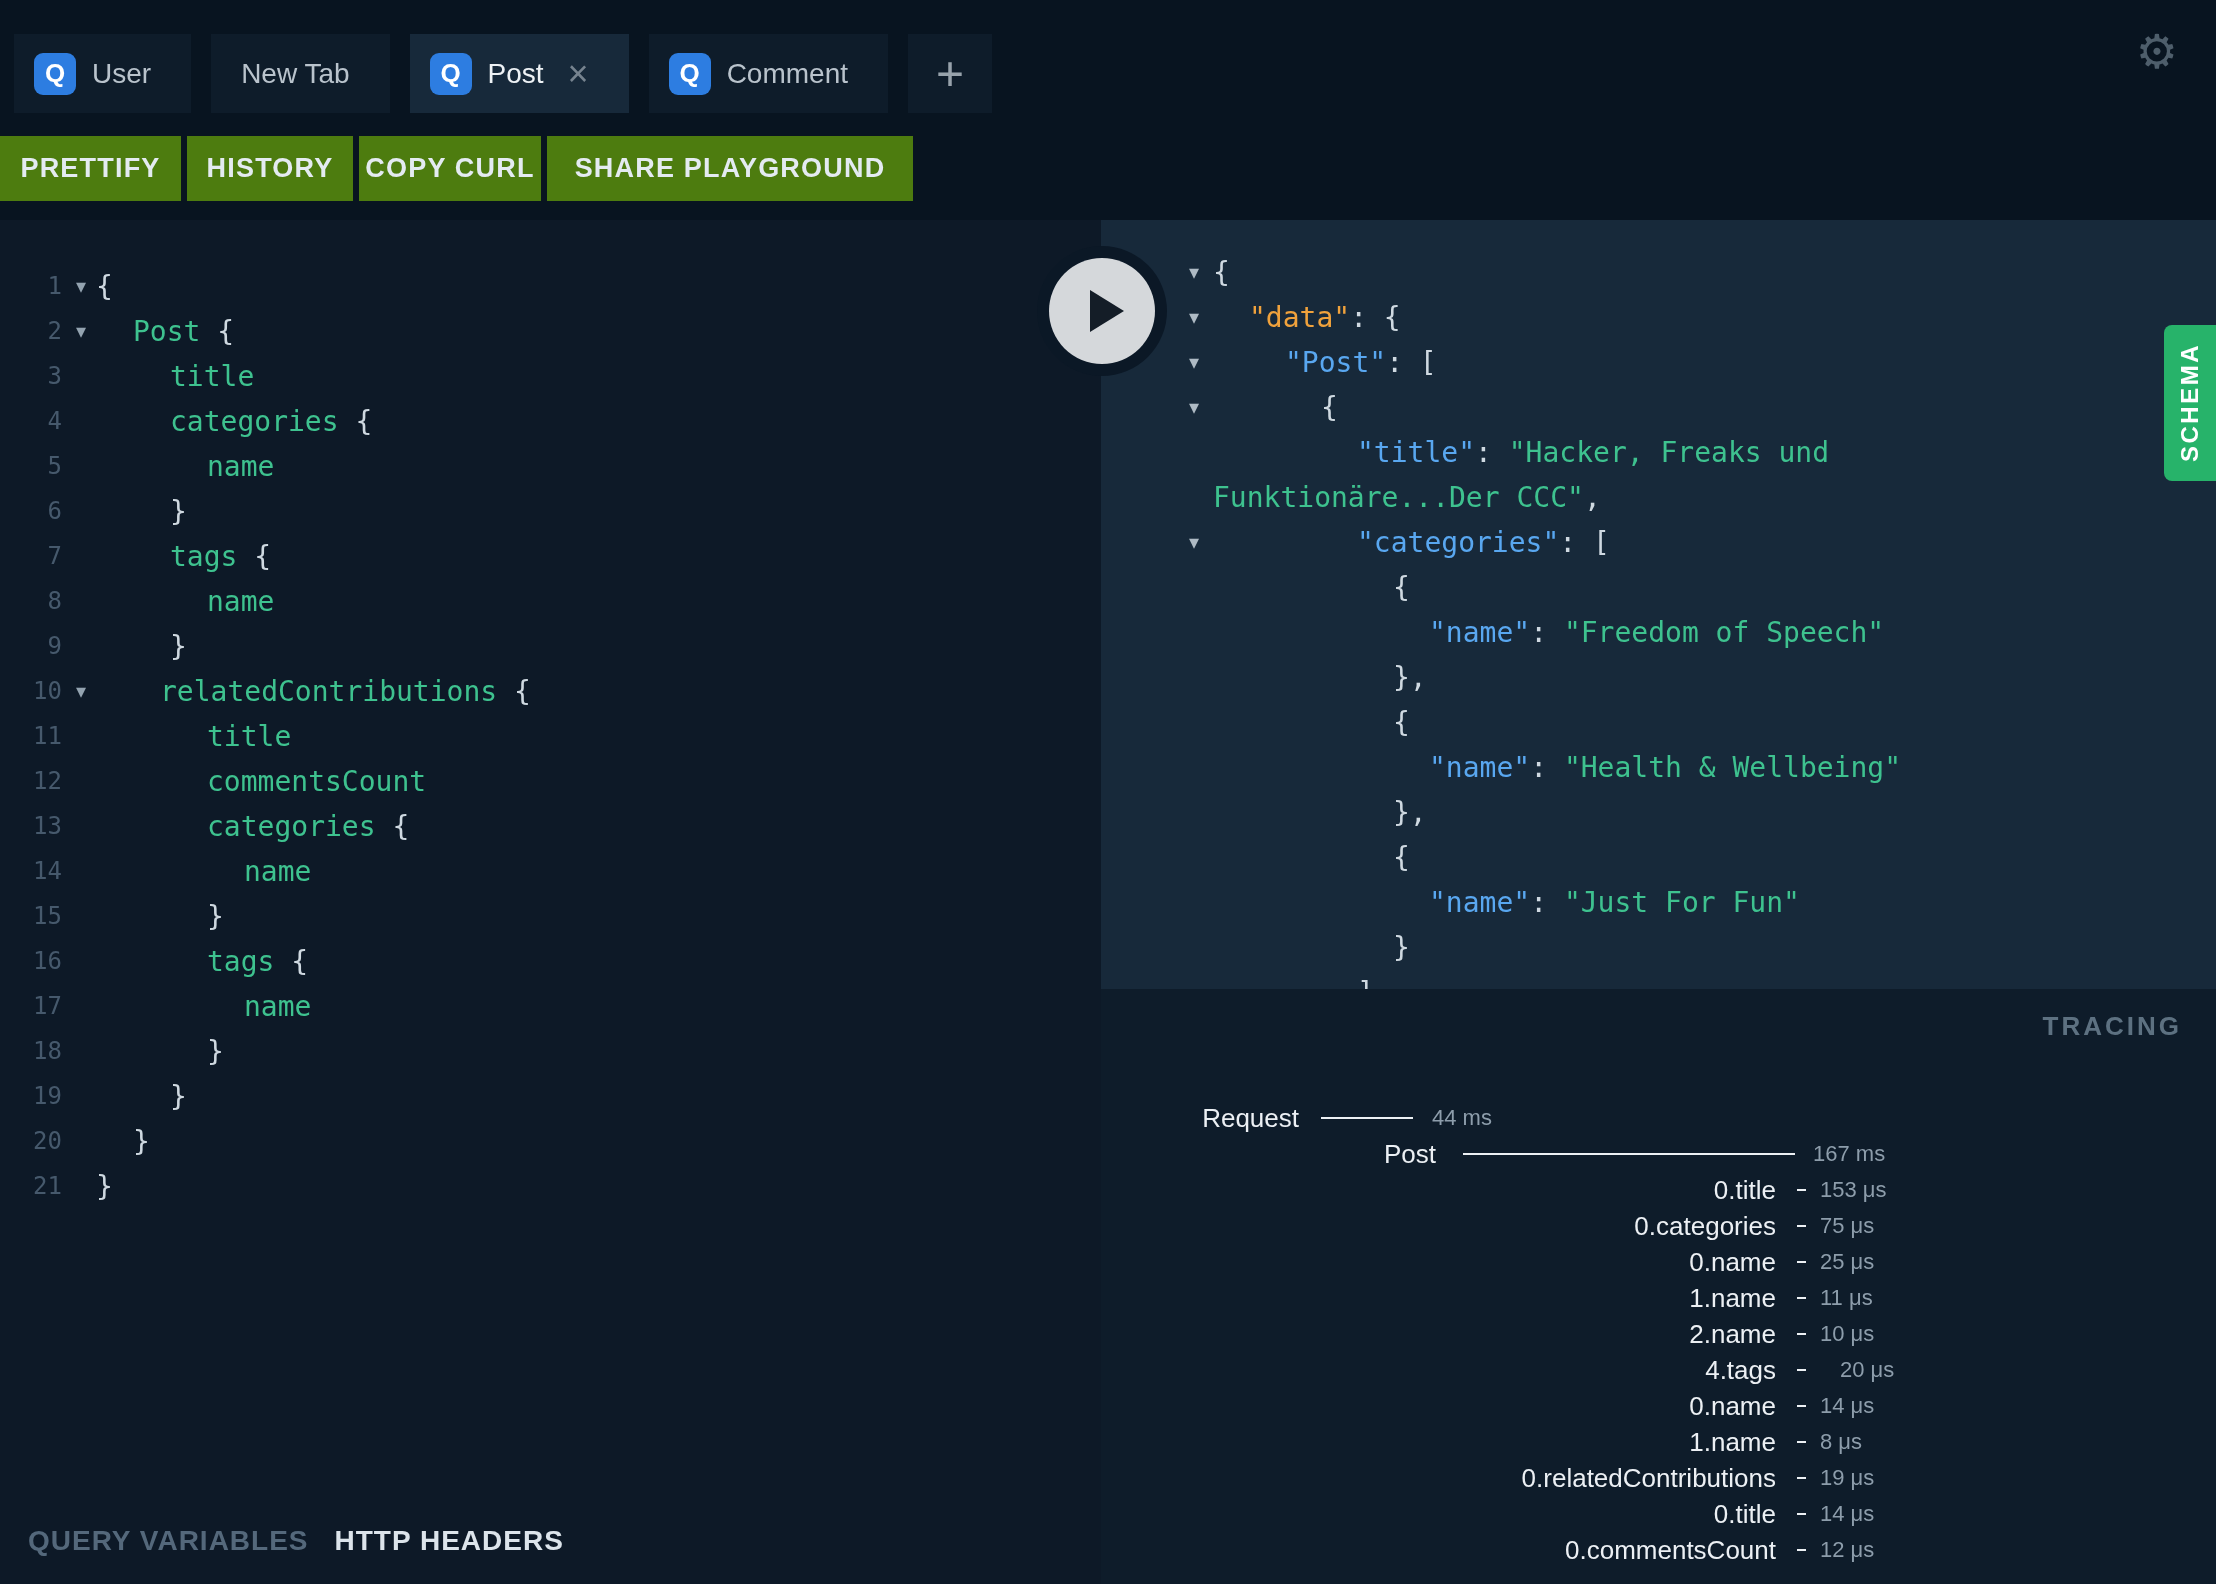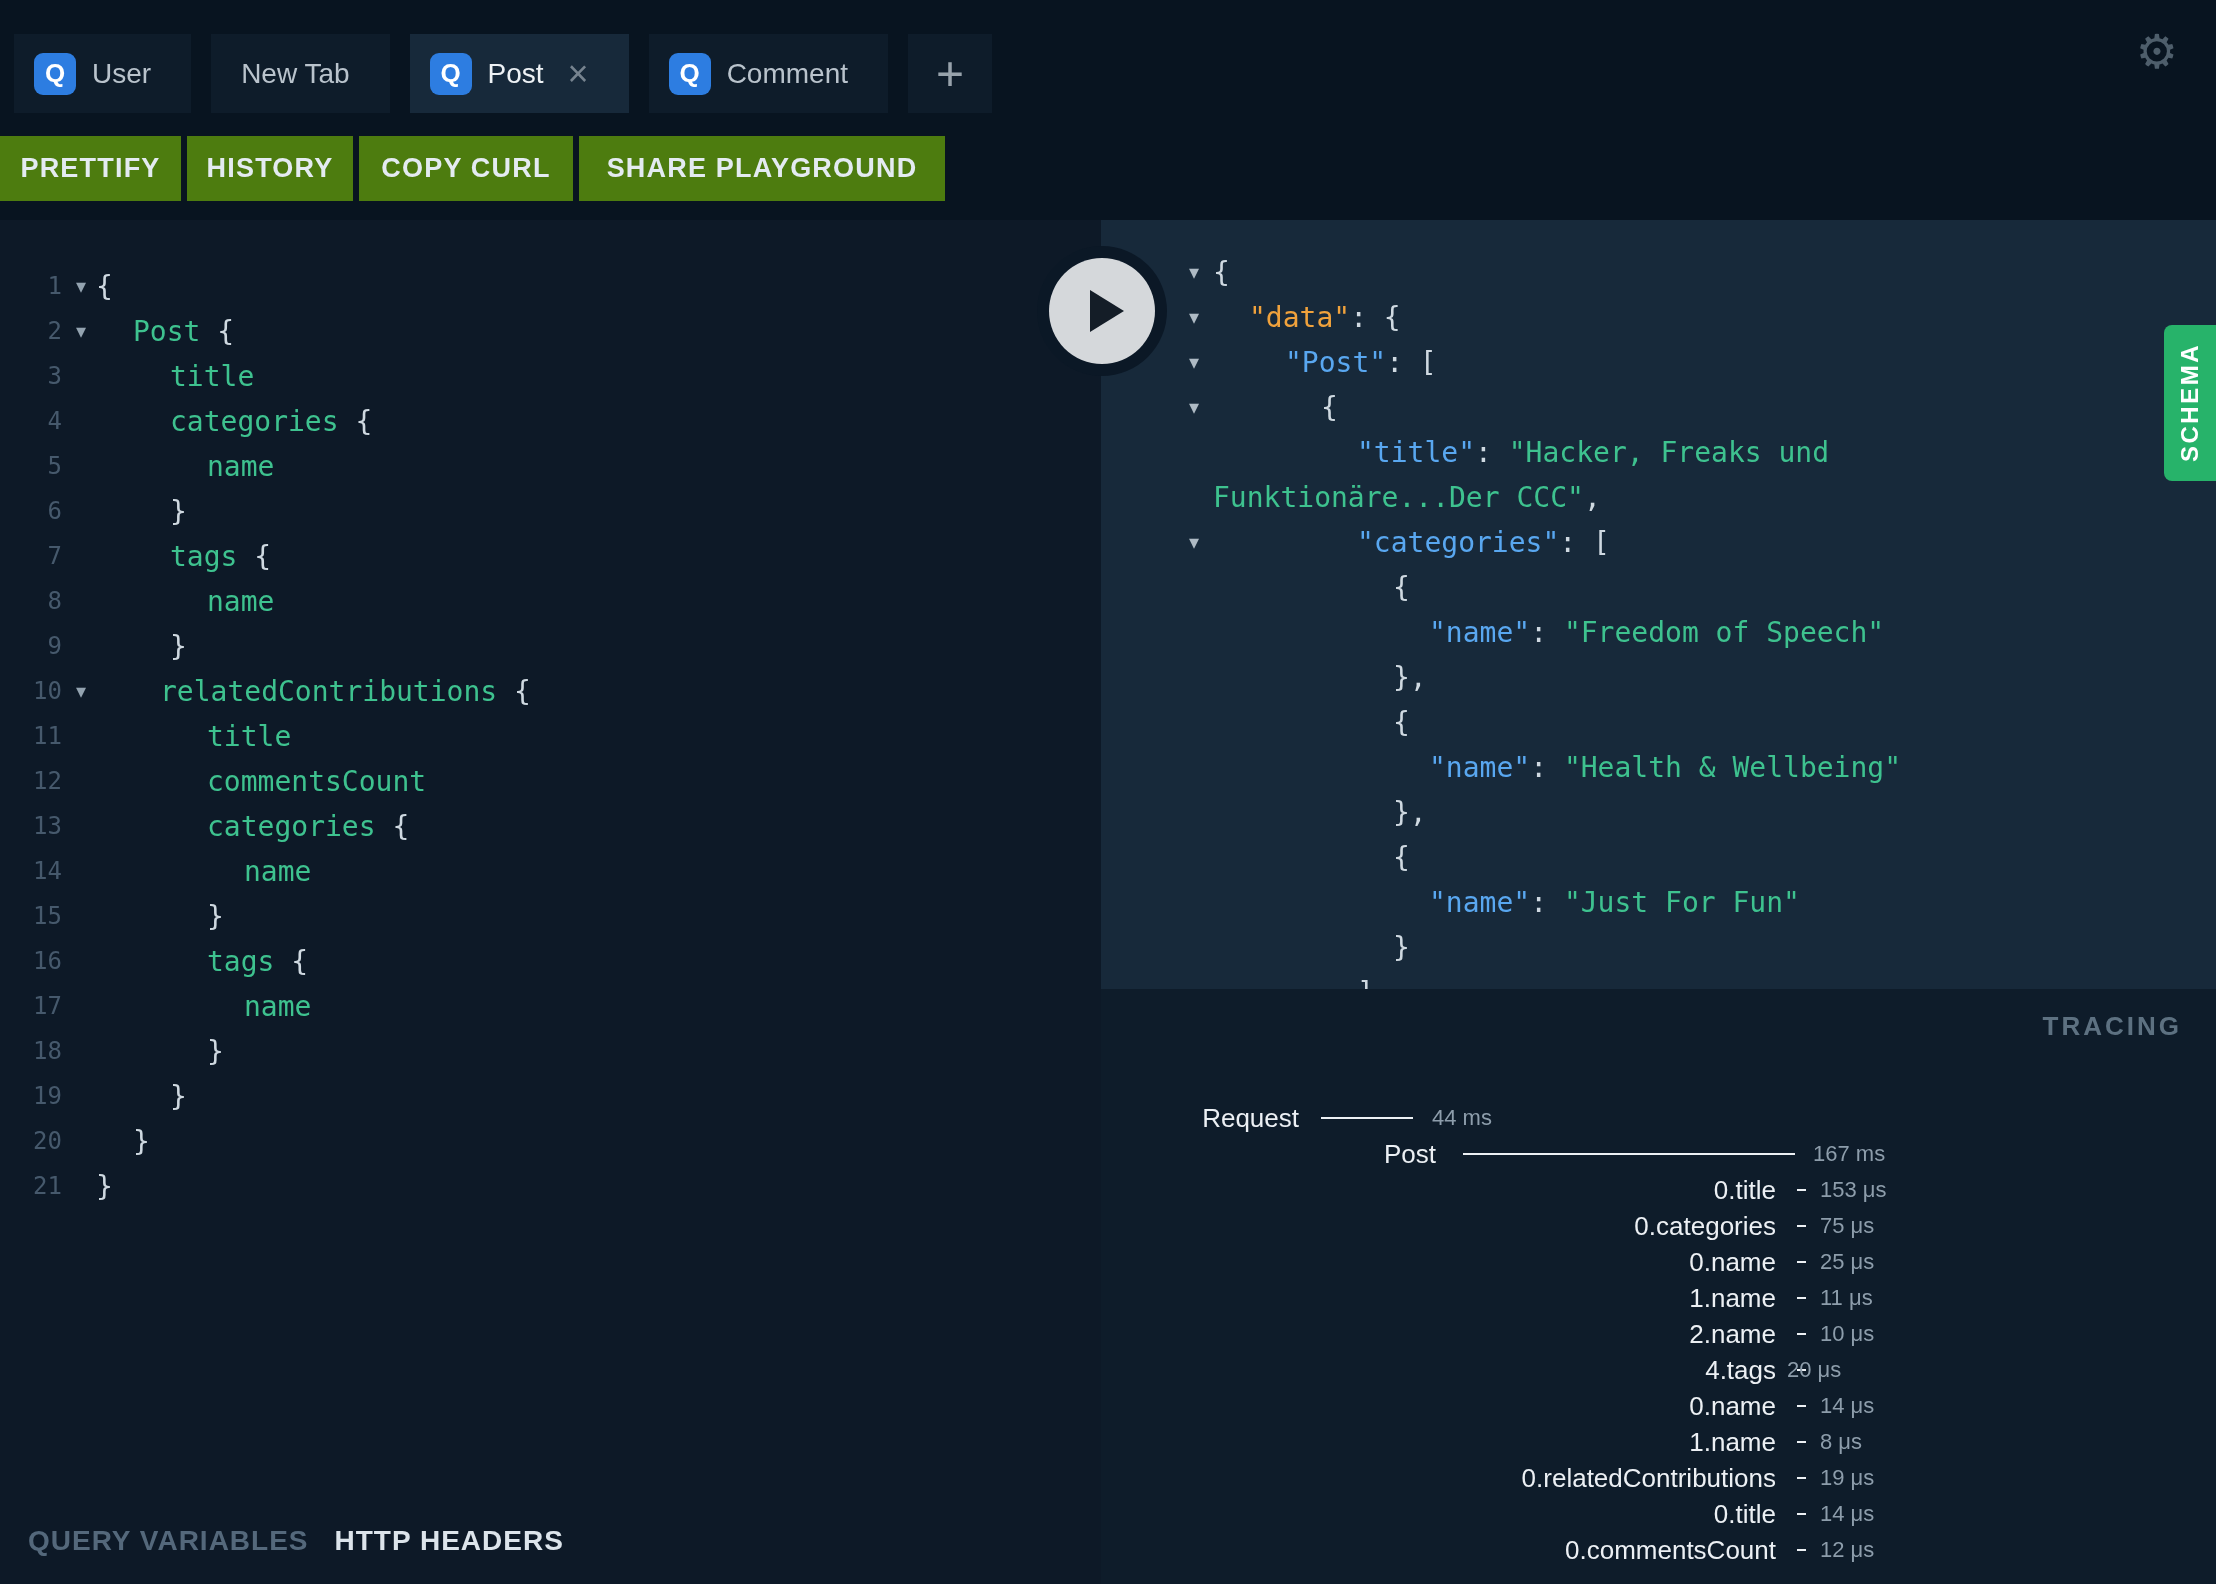--- a/index.html
+++ b/index.html
@@ -17,21 +17,21 @@
          font-size:26px;display:flex;align-items:center;justify-content:center;margin-right:16px;flex:0 0 auto}
   .tab-close{margin-left:24px;color:#76838f;font-size:36px;line-height:1}
   .tab-plus{display:flex;align-items:center;justify-content:center;background:#0e1c2a;width:84px;
             color:#97a2ab;font-size:48px;font-weight:400;cursor:pointer}
   .gear{position:absolute;top:28px;right:38px;font-size:47px;color:#4e5e6b;cursor:pointer;
         font-family:"DejaVu Sans",sans-serif;line-height:1}
   
   .toolbar{position:absolute;left:0;top:136px;width:2216px;height:65px;display:flex;gap:6px}
   .tb-btn{background:#4d7c0f;color:#e4ebf1;font-size:27px;font-weight:600;letter-spacing:1.2px;
           display:flex;align-items:center;justify-content:center;cursor:pointer;white-space:nowrap}
-  .w-prettify{width:181px}.w-history{width:166px}.w-copy{width:214px}.w-share{width:366px}
+  .w-prettify{width:181px}.w-history{width:166px}.w-copy{width:182px}.w-share{width:366px}
   .url-wrap{position:relative;flex:1;background:#0f1e2d;display:flex;align-items:center;margin:0 6px}
   .url-input{background:transparent;border:none;outline:none;color:#f2f6f9;font-size:25px;
              font-family:"Liberation Sans",sans-serif;width:100%;padding:0 70px 0 30px}
   .reload{position:absolute;right:24px;top:50%;transform:translateY(-54%);font-size:38px;color:#47596b;
           font-family:"DejaVu Sans",sans-serif;cursor:pointer}
   
   .editor-pane{position:absolute;left:0;top:220px;width:1101px;height:1364px;background:#0d1927}
   .editor-code{position:absolute;left:0;top:44px;right:0;font-family:"DejaVu Sans Mono",monospace;font-size:28px}
   .code-line{position:relative;height:45px;line-height:45px;white-space:pre}
   .ln{position:absolute;left:0;top:0;width:62px;text-align:right;color:#46596c;font-size:24px}
@@ -197,21 +197,21 @@
           <span class="trace-dur" style="left: 719px; text-align: right;">11 μs</span>
         </div>
         <div class="trace-row" style="top: 327px;">
           <span class="trace-label" style="right: 440px;">2.name</span>
           <span class="trace-bar" style="left: 696px; width: 9px;"></span>
           <span class="trace-dur" style="left: 719px;">10 μs</span>
         </div>
         <div class="trace-row" style="top: 363px;">
           <span class="trace-label" style="right: 440px;">4.tags</span>
           <span class="trace-bar" style="left: 696px; width: 9px;"></span>
-          <span class="trace-dur" style="left: 686px;">20 μs</span>
+          <span class="trace-dur" style="left: 739px;">20 μs</span>
         </div>
         <div class="trace-row" style="top: 399px;">
           <span class="trace-label" style="right: 440px;">0.name</span>
           <span class="trace-bar" style="left: 696px; width: 9px;"></span>
           <span class="trace-dur" style="left: 719px;">14 μs</span>
         </div>
         <div class="trace-row" style="top: 435px;">
           <span class="trace-label" style="right: 440px;">1.name</span>
           <span class="trace-bar" style="left: 696px; width: 9px;"></span>
           <span class="trace-dur" style="left: 719px;">8 μs</span>

